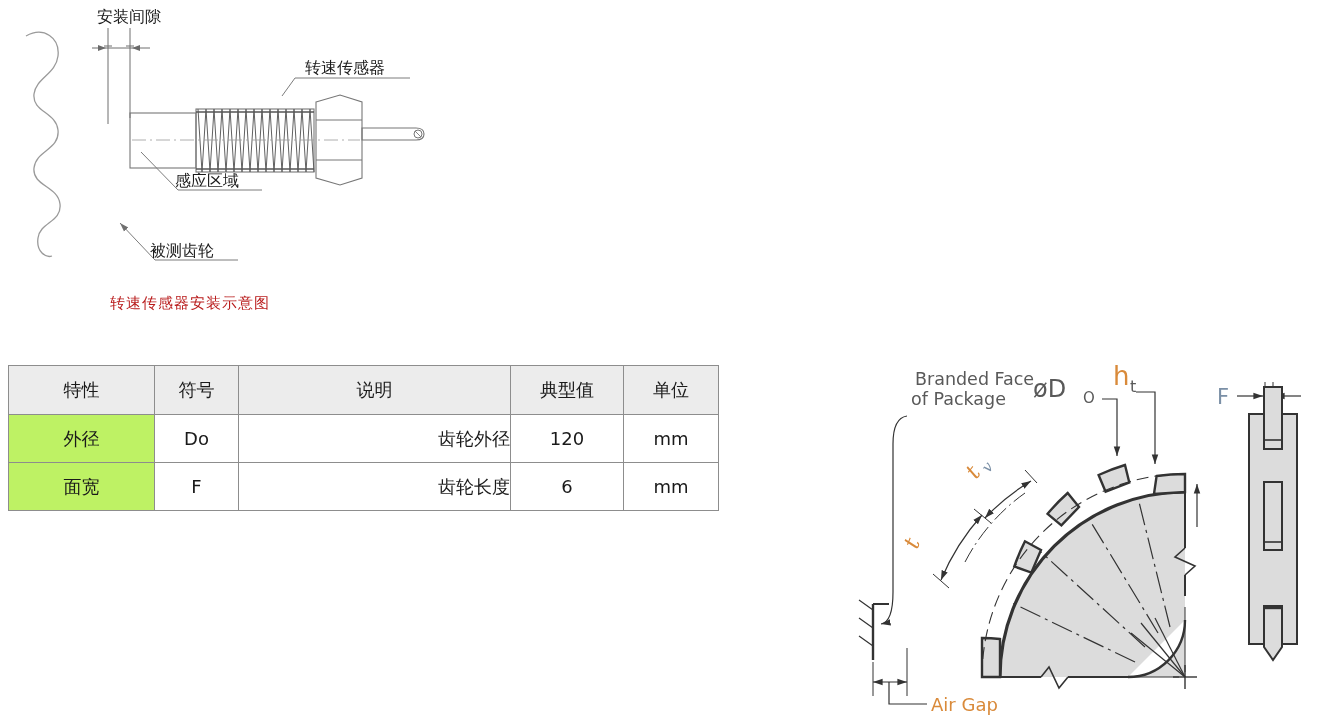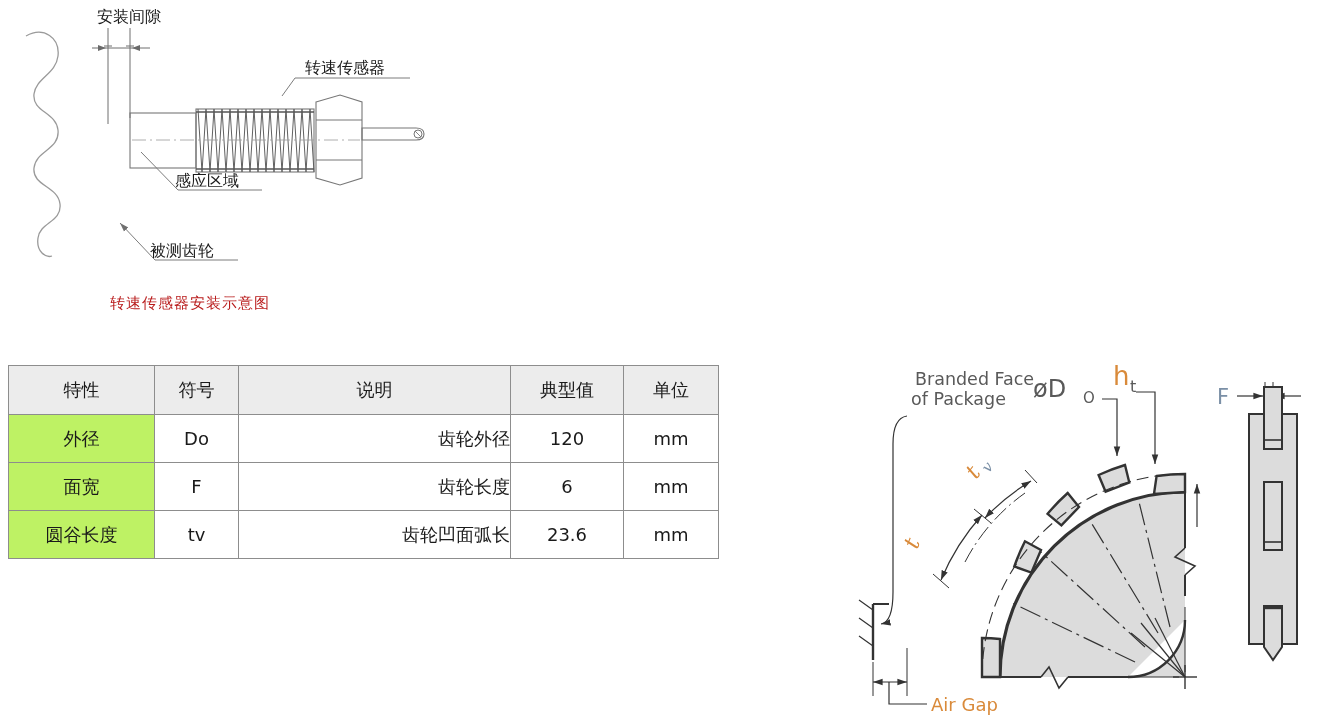--- a/index.html
+++ b/index.html
@@ -145,27 +145,20 @@
         <td>120</td>
         <td>mm</td>
       </tr>
       <tr>
         <td class="col-feature">面宽</td>
         <td>F</td>
         <td class="col-desc">齿轮长度</td>
         <td>6</td>
         <td>mm</td>
       </tr>
-      <tr>
-        <td class="col-feature">圆谷长度</td>
-        <td>tv</td>
-        <td class="col-desc">齿轮凹面弧长</td>
-        <td>23.6</td>
-        <td>mm</td>
-      </tr>
     </tbody>
   </table>
 
   <svg id="gear-diagram" viewBox="0 0 478 366" width="478" height="366">
     <defs>
       <marker id="gArrEnd" markerWidth="10" markerHeight="8" refX="9" refY="4" orient="auto">
         <path d="M9,4 L0,1 L0,7 Z" fill="#333333"></path>
       </marker>
       <marker id="gArrStart" markerWidth="10" markerHeight="8" refX="1" refY="4" orient="auto">
         <path d="M1,4 L10,1 L10,7 Z" fill="#333333"></path>

